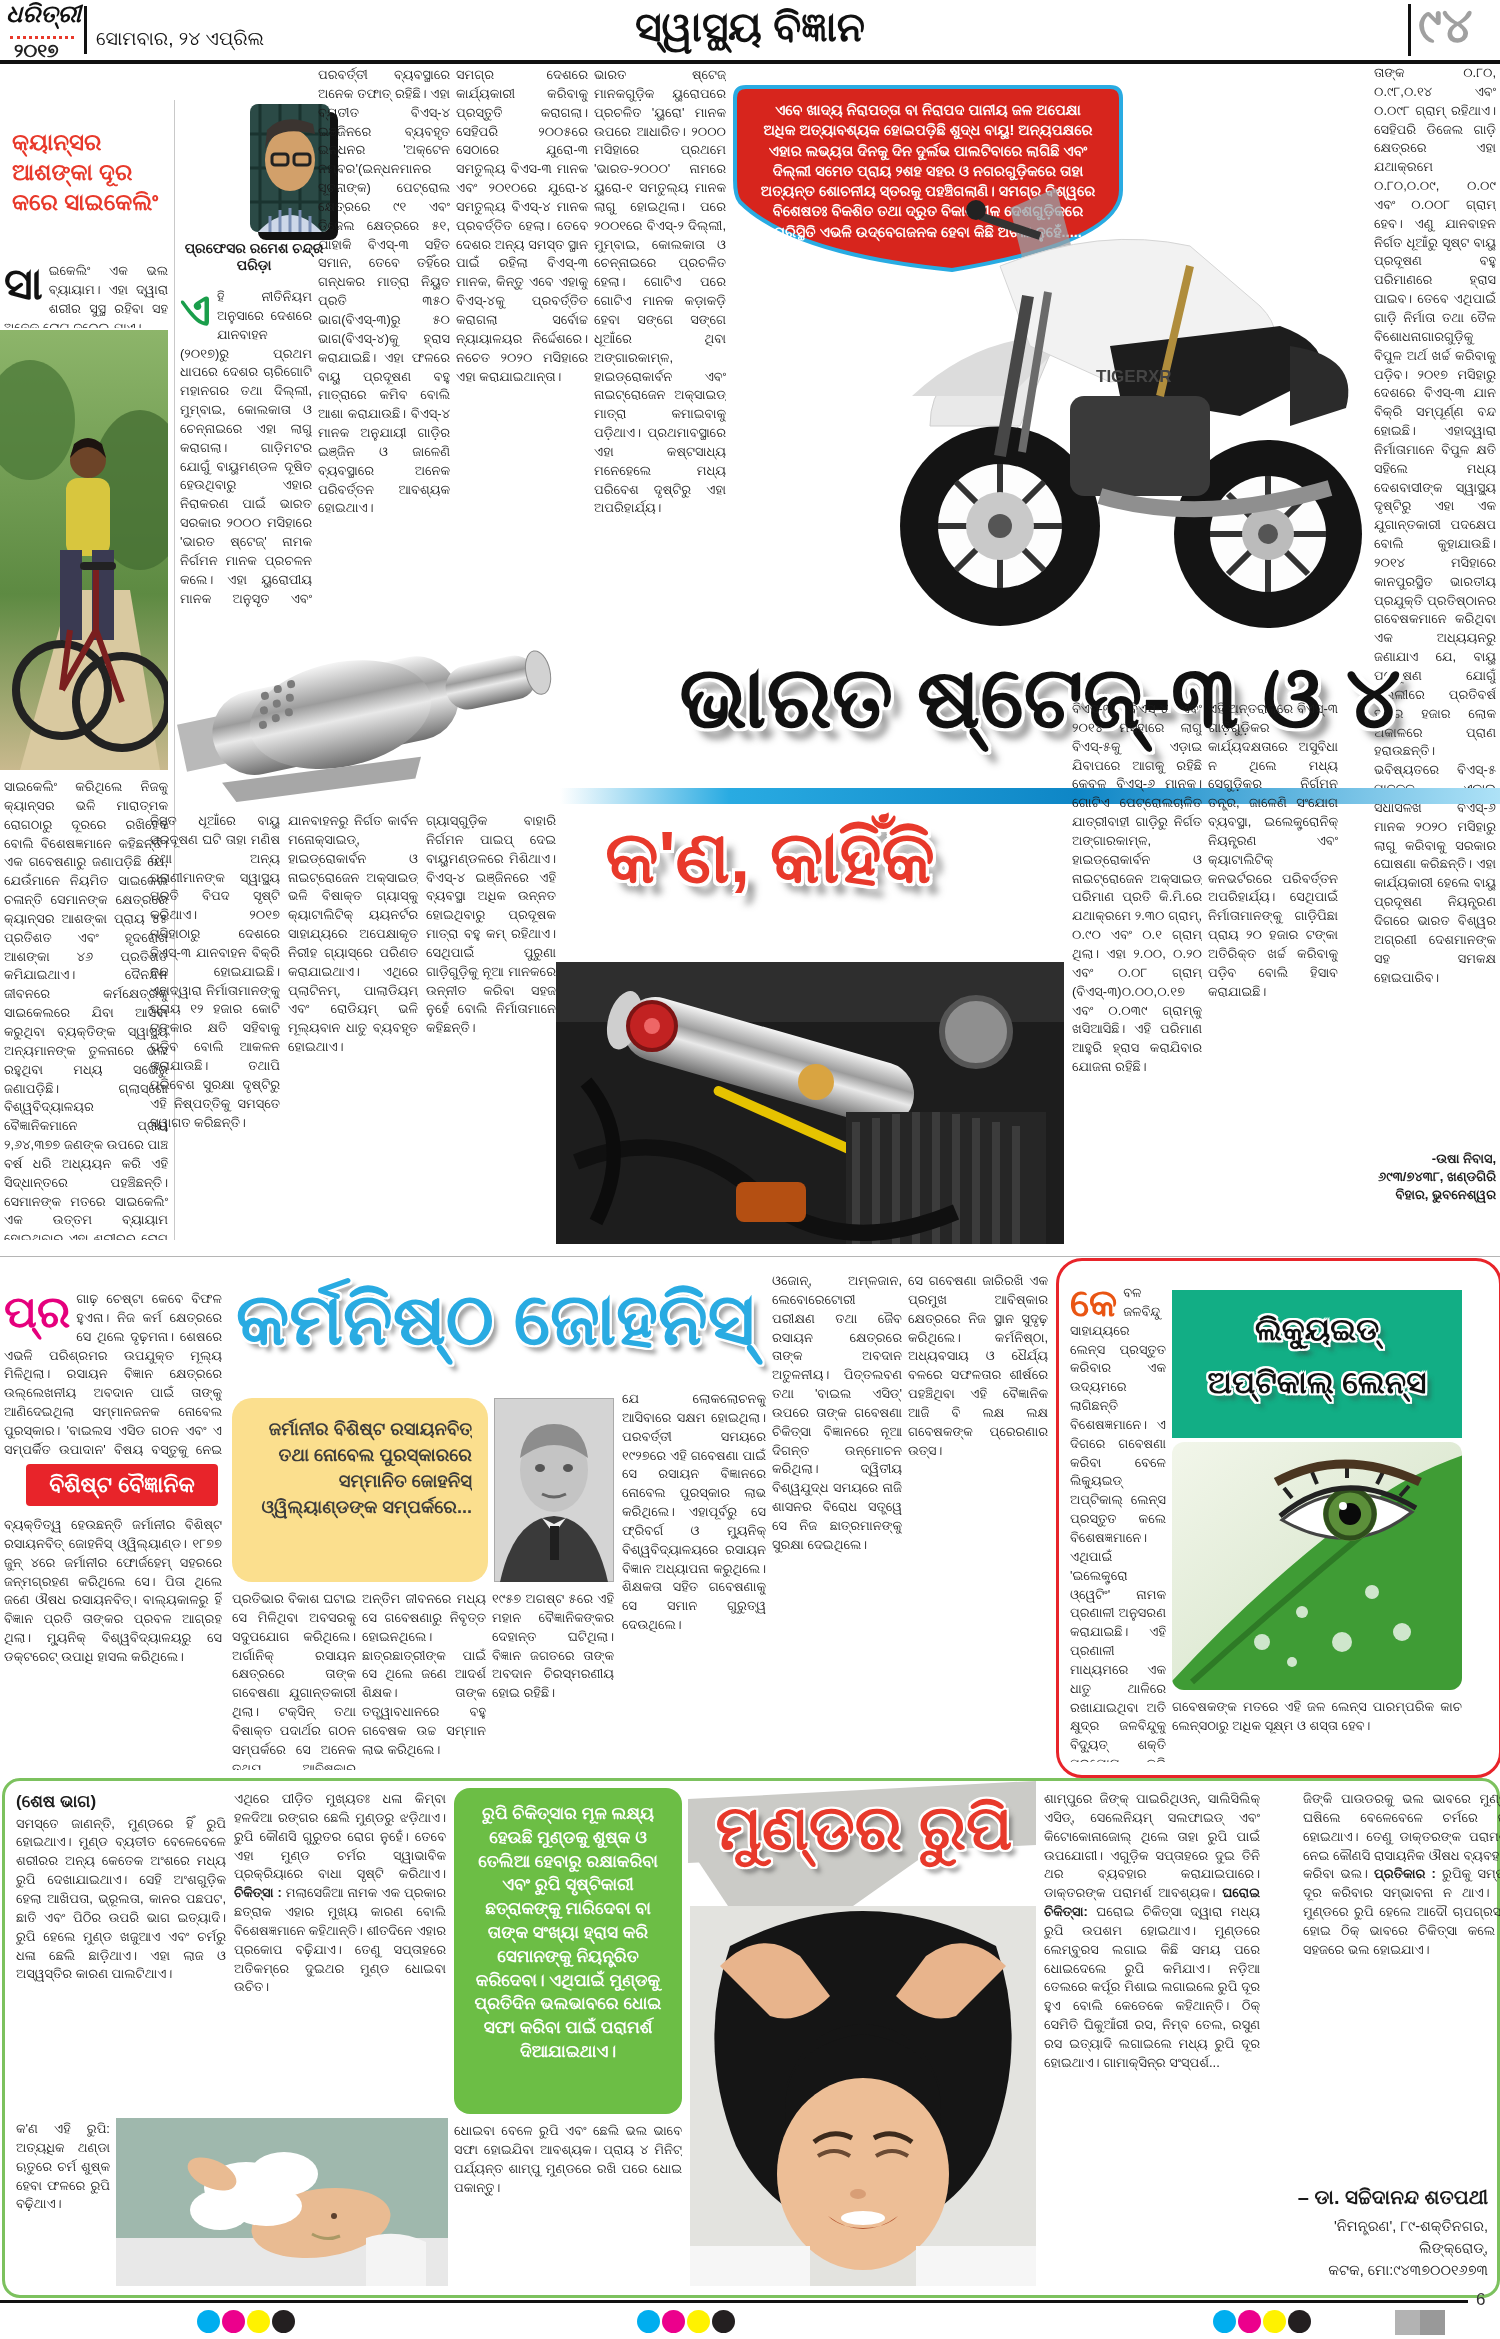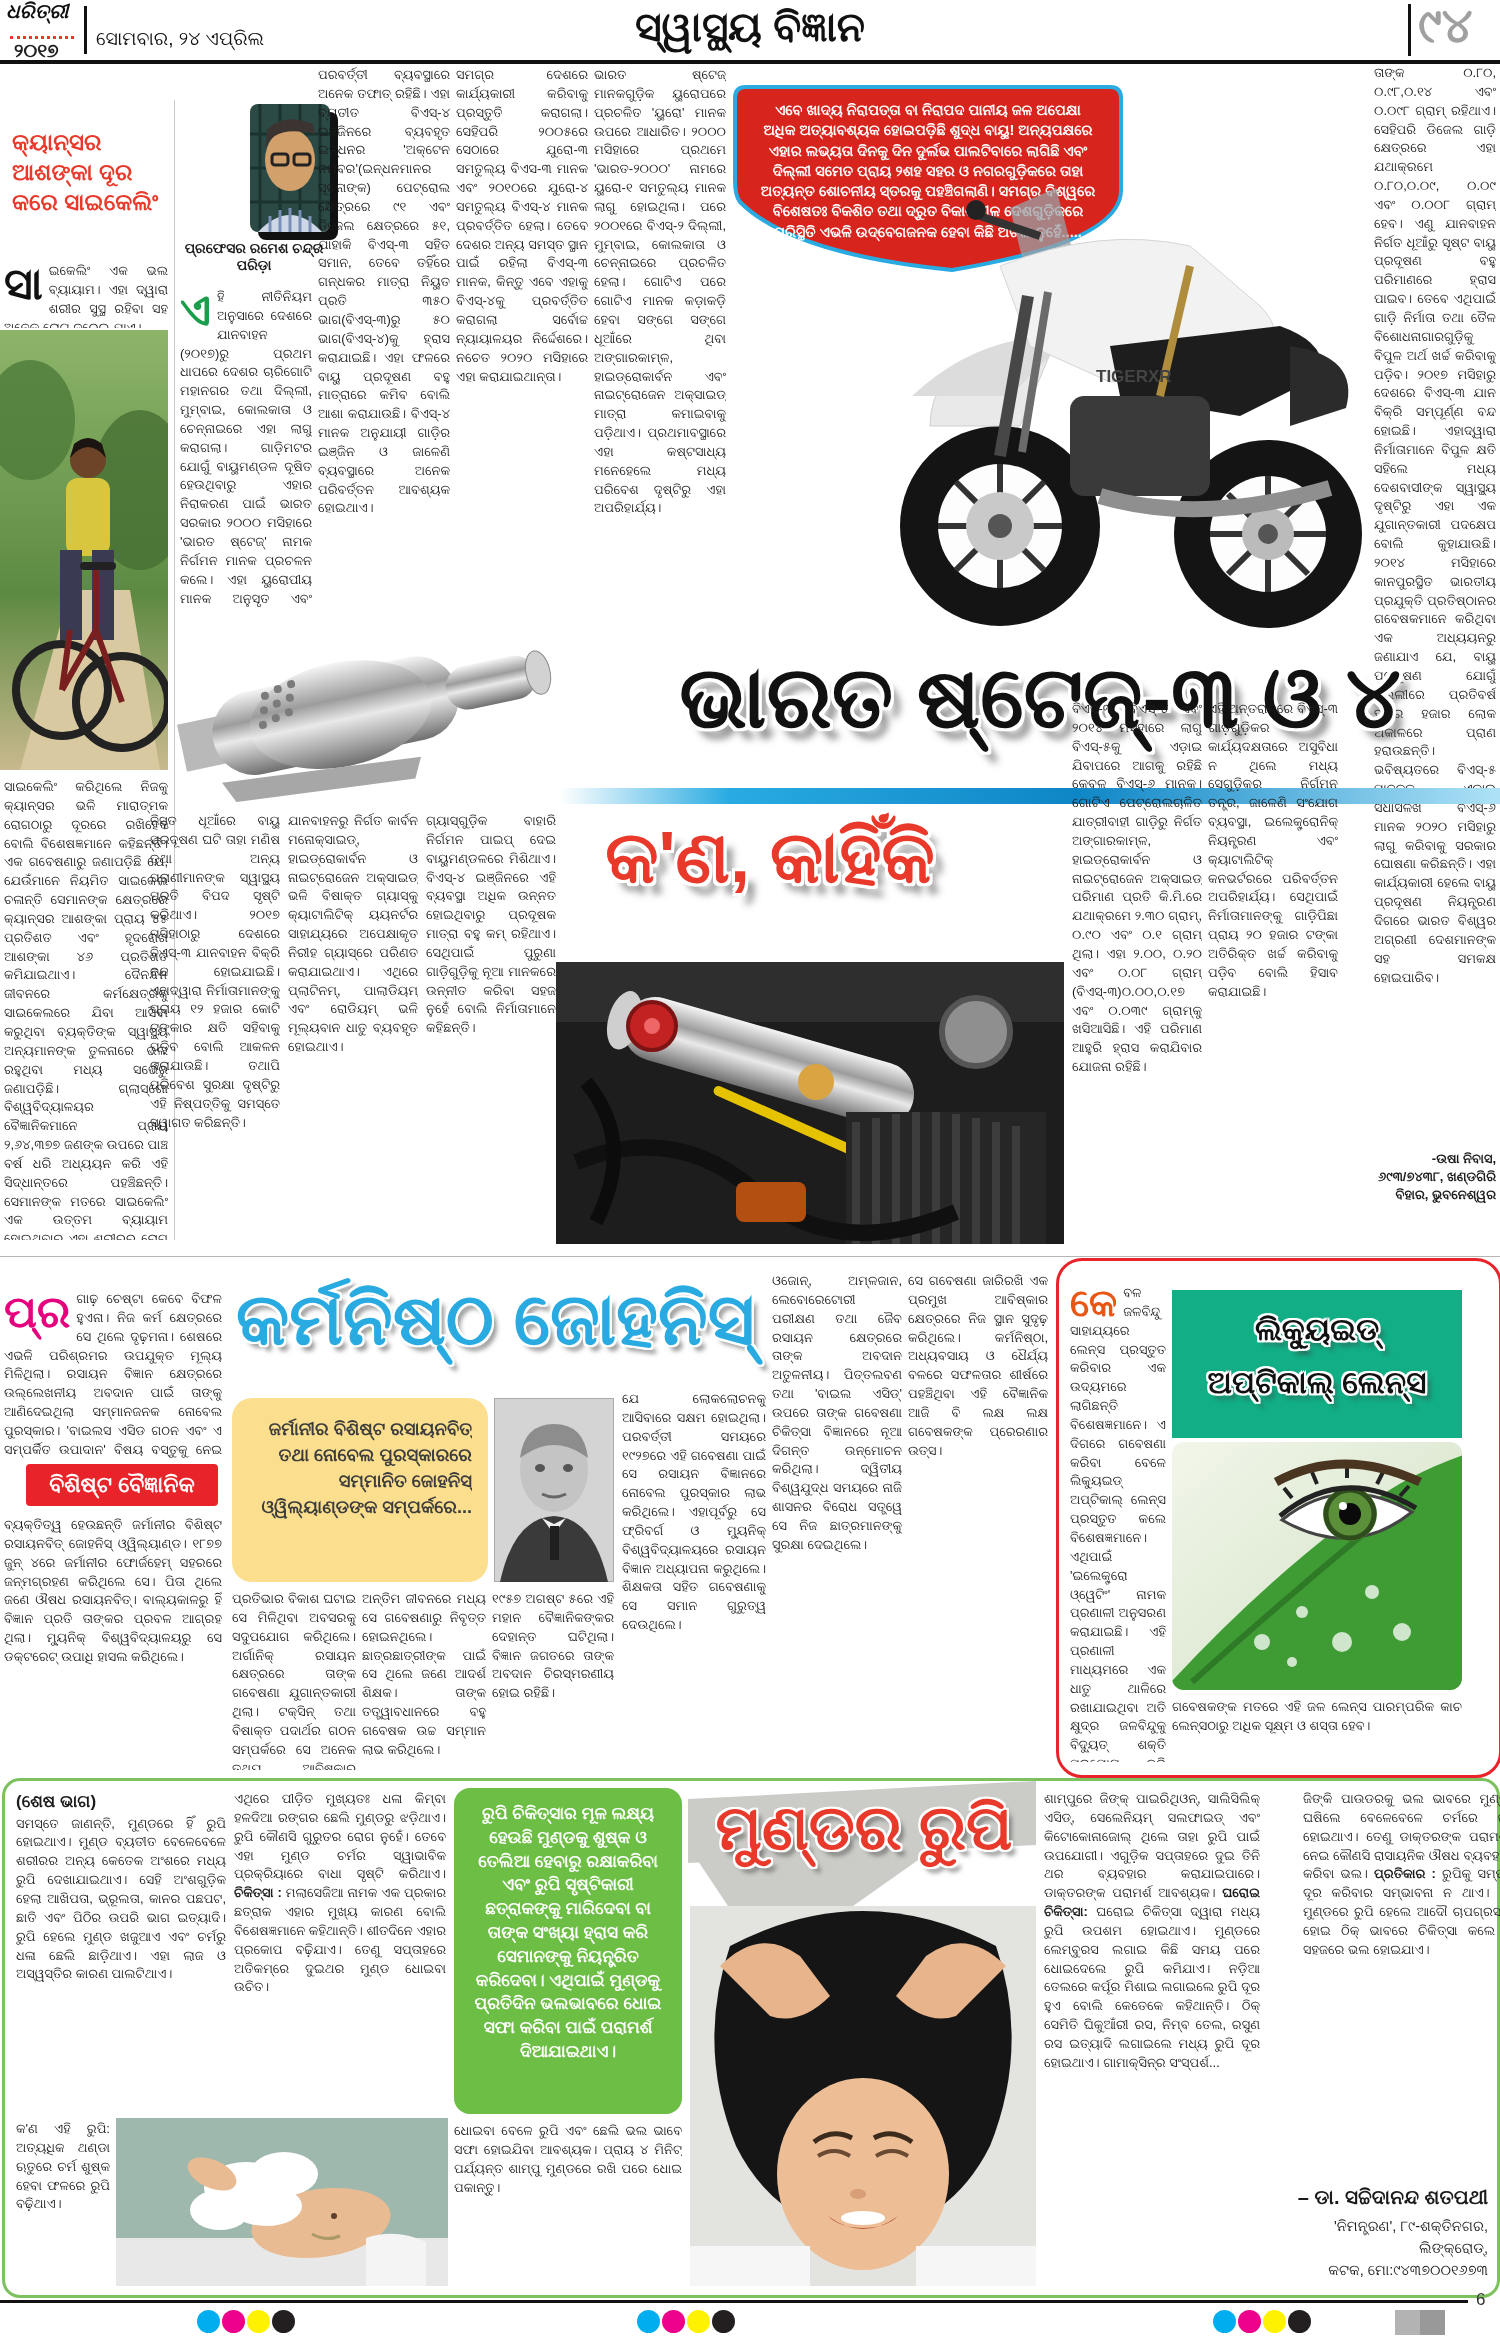--- a/index.html
+++ b/index.html
@@ -19,21 +19,21 @@
   .cap{font-weight:bold;text-align:center;}
   .sig{text-align:right;}
   .bold{font-weight:bold;}
 </style>
 </head>
 <body>
 
 <div id="page">
 
   <div class="abs" style="left:0;top:0;width:1500px;height:60px;">
-    <div class="abs" style="left:6px;top:0;width:110px;font-weight:bold;font-size:20px;font-style:italic;color:#111;">ଧରିତ୍ରୀ</div>
+    <div class="abs" style="left:6px;top:0;width:110px;font-weight:bold;font-size:24px;font-style:italic;color:#111;">ଧରିତ୍ରୀ</div>
     <div class="abs" style="left:10px;top:36px;width:64px;border-bottom:3px dotted #e8392b;"></div>
     <div class="abs" style="left:14px;top:40px;font-size:19px;font-weight:bold;color:#222;">୨୦୧୭</div>
     <div class="abs" style="left:84px;top:6px;width:3px;height:48px;background:#111;"></div>
     <div class="abs" style="left:96px;top:28px;font-size:19px;color:#111;">ସୋମବାର, ୨୪ ଏପ୍ରିଲ</div>
     <div class="abs" style="left:500px;top:4px;width:500px;text-align:center;font-size:41px;font-weight:bold;color:#111;">ସ୍ୱାସ୍ଥ୍ୟ ବିଜ୍ଞାନ</div>
     <div class="abs" style="left:1408px;top:4px;width:3px;height:52px;background:#111;"></div>
     <div class="abs" style="left:1418px;top:-2px;width:80px;font-size:48px;font-weight:bold;color:#a0a0a0;">୯୪</div>
   </div>
   <div class="abs rule-h" style="left:0;top:60px;width:1500px;height:4px;"></div>
 

